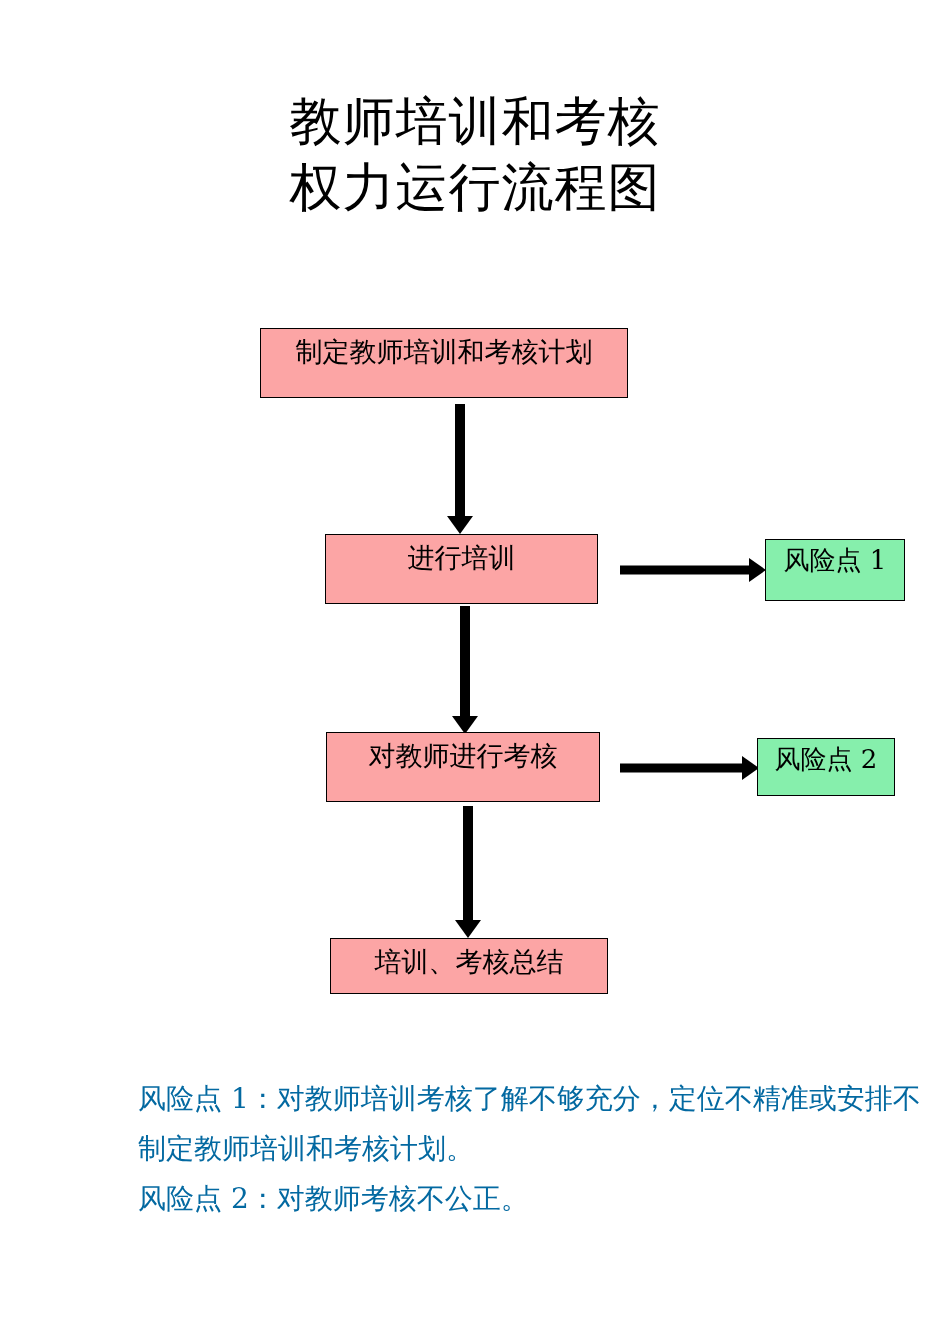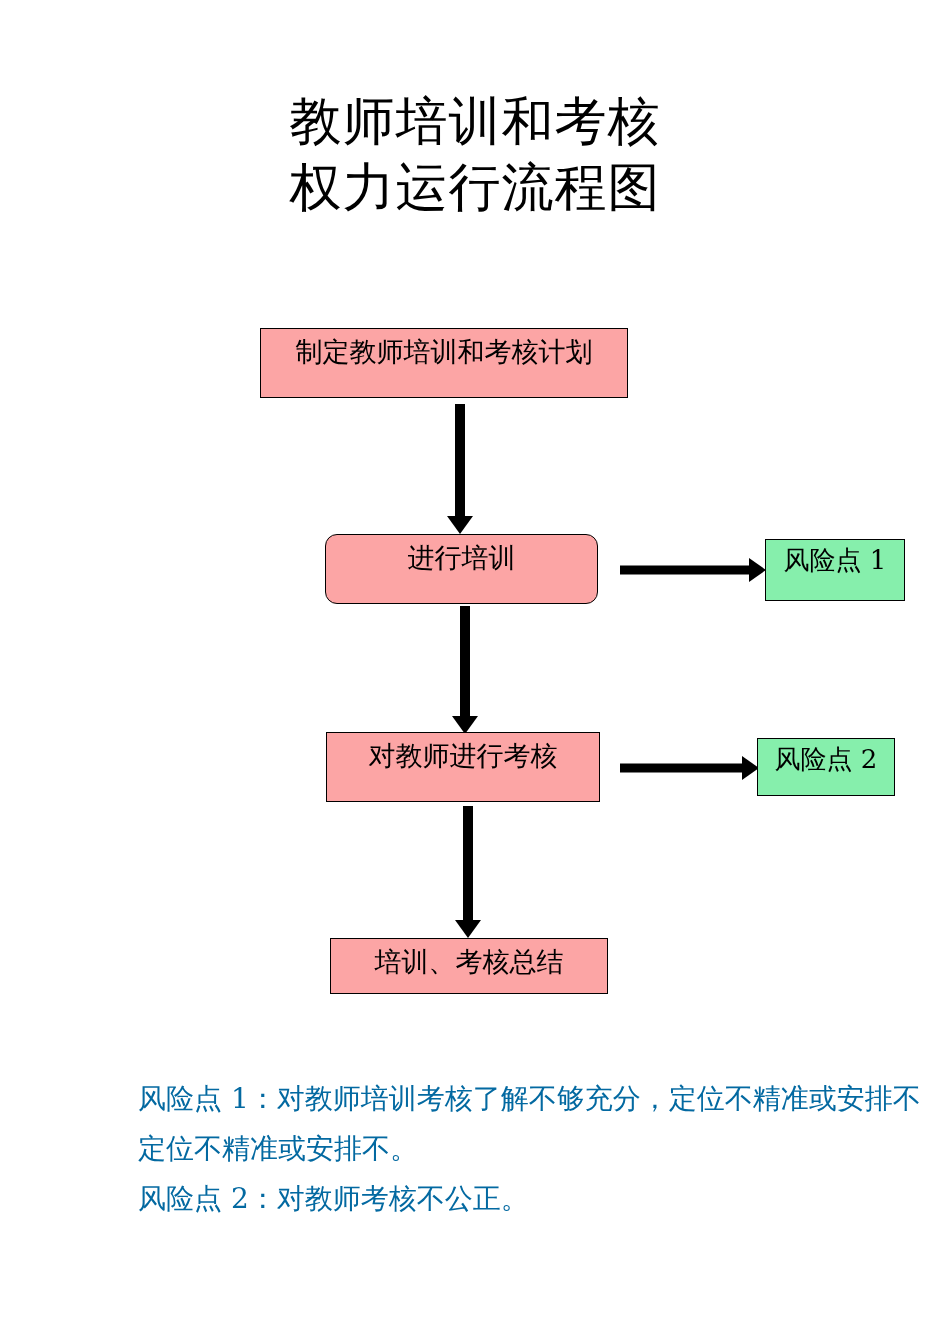--- a/index.html
+++ b/index.html
@@ -56,21 +56,21 @@
     top: 4px;
     text-align: center;
     font-family: "DejaVu Serif", "Liberation Serif", serif;
     font-size: 27px;
     line-height: 38px;
     white-space: nowrap;
     color: #000000;
   }
 
   #node-plan   { left: 260px; top: 312px; width: 368px; height: 70px; }
-  #node-train  { left: 325px; top: 518px; width: 273px; height: 70px; border-radius: 12px; }
+  #node-train  { left: 325px; top: 518px; width: 273px; height: 70px; }
   #node-assess { left: 326px; top: 716px; width: 274px; height: 70px; }
   #node-summary{ left: 330px; top: 922px; width: 278px; height: 56px; padding-left: 43px; }
 
   
   .risk-node {
     position: absolute;
     border: 1.6px solid #000000;
     background: #86efac;
     box-sizing: border-box;
   }
@@ -216,17 +216,17 @@
     <div class="shaft"></div>
     <div class="head"></div>
   </div>
 
   <div class="node" id="node-summary">
     <div class="node-label">培训、考核总结</div>
   </div>
 
   <div class="notes">
     <div class="note-line">风险点 1：对教师培训考核了解不够充分，定位不精准或安排不</div>
-    <div class="note-line">定位不精准或安排不。</div>
+    <div class="note-line">制定教师培训和考核计划。</div>
     <div class="note-line">风险点 2：对教师考核不公正。</div>
   </div>
 
 </div>
 
 </body></html>

